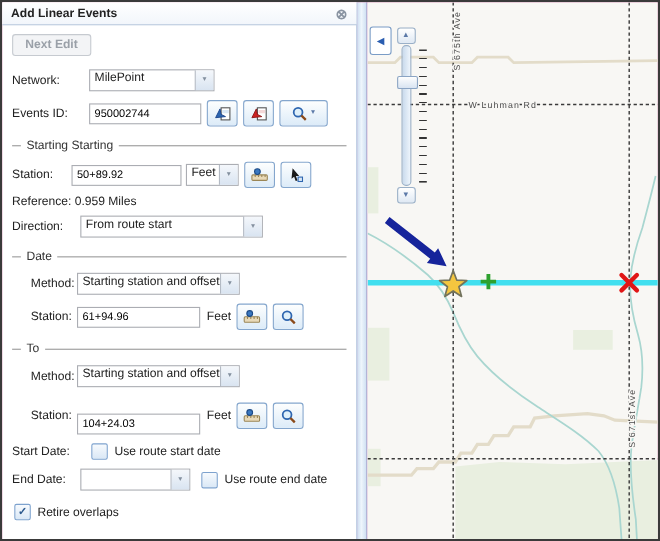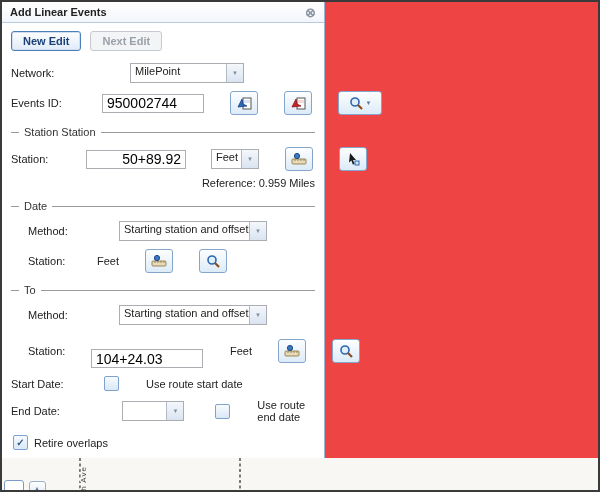--- a/index.html
+++ b/index.html
@@ -1,46 +1,46 @@
 <!DOCTYPE html>
 <html><head>
 <meta charset="utf-8">
 <style>
   html,body{margin:0;padding:0;background:#e9e9e9;}
-  .app{width:600px;height:492px;box-sizing:border-box;border:2px solid #3a3a3a;background:#ef4444;
+  .app{width:600px;height:492px;box-sizing:border-box;border:2px solid #3a3a3a;background:#f9a8d4;
        display:flex;font-family:"Liberation Sans",sans-serif;font-size:11px;color:#222;
-       position:relative;overflow:hidden;flex-direction:column;}
+       position:relative;overflow:hidden;}
   
   .panel{width:322px;flex:none;display:flex;flex-direction:column;border-right:1px solid #9ab4d4;background:#fff;}
   .panel-header{height:20px;flex:none;display:flex;align-items:center;justify-content:space-between;
                 padding:0 8px;font-weight:bold;border-bottom:1px solid #b9c9de;background:linear-gradient(#fff,#f2f6fb);}
   .close{color:#8a94a2;font-size:13px;line-height:1;cursor:pointer;}
   .panel-body{flex:1;padding:5px 9px 4px;position:relative;}
   .btn-row{display:flex;gap:9px;margin:3px 0 12px;}
   .btn{border:1px solid #84a6cd;border-radius:3px;background:linear-gradient(#fdfefe,#e0ebf8);
        padding:3px 11px;font-size:11px;color:#1b3f77;font-weight:bold;cursor:pointer;}
   .btn.primary{border-color:#4f7fb8;box-shadow:0 0 0 1px #cfdff1 inset;}
   .btn.disabled{color:#9aa0a8;border-color:#c6cad0;background:#f3f4f6;}
-  .row{display:flex;align-items:center;margin-bottom:8px;gap:21px;}
+  .row{display:flex;align-items:center;margin-bottom:8px;}
   .lbl{flex:none;color:#222;}
   .lw70{width:70px;} .lw54{width:54px;} .lw42{width:42px;margin-left:17px;} .lw62{width:62px;}
-  .input{border:1px solid #abadb3;height:17px;padding:0 4px;font-size:14px;font-family:"Liberation Sans",sans-serif;box-sizing:content-box;}
-  .combo{display:flex;align-items:stretch;border:1px solid #abadb3;height:18px;background:#fff;box-sizing:content-box;margin-left:28px;}
+  .input{border:1px solid #abadb3;height:17px;padding:0 4px;font-size:10px;font-family:"Liberation Sans",sans-serif;box-sizing:content-box;}
+  .combo{display:flex;align-items:stretch;border:1px solid #abadb3;height:18px;background:#fff;box-sizing:content-box;}
   .combo .val{padding:1px 4px 0;flex:1;white-space:nowrap;overflow:hidden;}
   .arrow-btn{width:16px;flex:none;background:linear-gradient(#f4f7fb,#d9e4f1);border-left:1px solid #b3bac4;
              display:flex;align-items:center;justify-content:center;color:#84909f;font-size:6px;cursor:pointer;}
   .icon-btn{width:26px;height:22px;flex:none;border:1px solid #84a6cd;border-radius:3px;
             background:linear-gradient(#fdfefe,#dcebf8);display:flex;align-items:center;justify-content:center;
             margin-left:5px;cursor:pointer;}
   .icon-btn.split{width:42px;gap:3px;}
   .unit{margin-left:6px;}
   .section{display:flex;align-items:center;color:#333;margin:11px 0 9px;white-space:nowrap;}
   .section::before{content:"";width:8px;border-top:1px solid #9a9a9a;margin-right:5px;}
   .section::after{content:"";flex:1;border-top:1px solid #9a9a9a;margin-left:5px;}
-  .ref{margin:-2px 0 7px 0;text-align:right;}
+  .ref{margin:-2px 0 7px 0;}
   .cb{width:13px;height:13px;flex:none;border:1px solid #7da2ce;border-radius:2px;
       background:linear-gradient(#f7fafd,#dae8f6);display:flex;align-items:center;justify-content:center;
       font-size:10px;line-height:1;color:#2d5a8e;font-weight:bold;cursor:pointer;}
   .cb-lbl{margin-left:6px;}
   .opt-row{display:flex;align-items:center;margin:0 0 4px 2px;}
   
   .splitter{width:8px;flex:none;background:linear-gradient(90deg,#cfe0f2,#eef5fc 45%,#cfe0f2);
             border-right:1px solid #9ab4d4;cursor:col-resize;}
   .map{flex:1;position:relative;background:#f8f7f4;overflow:hidden;}
   .map svg{position:absolute;left:0;top:0;}
@@ -66,21 +66,20 @@
 <div class="app">
 
   <div class="panel">
     <div class="panel-header">
       <span>Add Linear Events</span>
       <span class="close">⊗</span>
     </div>
     <div class="panel-body">
 
       <div class="btn-row">
-        <button class="btn primary">New Edit</button>
         <button class="btn disabled">Next Edit</button>
       </div>
 
       <div class="row">
         <span class="lbl lw70">Network:</span>
         <div class="combo" style="width:112px">
           <span class="val">MilePoint</span>
           <span class="arrow-btn">▼</span>
         </div>
       </div>
@@ -104,25 +103,25 @@
         </span>
         <span class="icon-btn split">
           <svg width="14" height="14" viewBox="0 0 14 14">
             <circle cx="6" cy="6" r="4" fill="#dff0fa" stroke="#2e66b0" stroke-width="1.6"></circle>
             <line x1="9" y1="9" x2="13" y2="13" stroke="#8a4a1a" stroke-width="2.2"></line>
           </svg>
           <span style="font-size:6px;color:#5b79a8">▼</span>
         </span>
       </div>
 
-      <div class="section">Station Station</div>
+      <div class="section">Starting Starting</div>
 
       <div class="row">
         <span class="lbl lw54">Station:</span>
-        <input class="input" style="width: 90px; text-align: right;" value="50+89.92">
+        <input class="input" style="width: 90px;" value="50+89.92">
         <div class="combo" style="width:46px;margin-left:4px">
           <span class="val">Feet</span>
           <span class="arrow-btn">▼</span>
         </div>
         <span class="icon-btn">
           <svg width="16" height="14" viewBox="0 0 16 14">
             <rect x="1" y="7" width="14" height="5" rx="1" fill="#e8d9b8" stroke="#9a8656" stroke-width="1"></rect>
             <path d="M4 7 v2 M7 7 v2 M10 7 v2 M13 7 v2" stroke="#9a8656" stroke-width="1"></path>
             <circle cx="6" cy="4" r="2.6" fill="#3a78c0" stroke="#1c4a86" stroke-width="1"></circle>
           </svg>
@@ -130,33 +129,41 @@
         <span class="icon-btn">
           <svg width="14" height="14" viewBox="0 0 14 14">
             <path d="M4 1 L10 8 L7 8 L8.5 12 L6.8 12.6 L5.4 8.6 L3 10.5 Z" fill="#1a1a1a"></path>
             <rect x="9" y="9" width="4" height="4" fill="#d8e6f4" stroke="#2e66b0" stroke-width="1"></rect>
           </svg>
         </span>
       </div>
 
       <div class="ref">Reference: 0.959 Miles</div>
 
+      <div class="row">
+        <span class="lbl lw62">Direction:</span>
+        <div class="combo" style="width:164px">
+          <span class="val">From route start</span>
+          <span class="arrow-btn">▼</span>
+        </div>
+      </div>
 
       <div class="section">Date</div>
 
       <div class="row">
         <span class="lbl lw42">Method:</span>
         <div class="combo" style="width:146px">
           <span class="val">Starting station and offset</span>
           <span class="arrow-btn">▼</span>
         </div>
       </div>
 
       <div class="row">
         <span class="lbl lw42">Station:</span>
+        <input class="input" style="width: 102px;" value="61+94.96">
         <span class="unit">Feet</span>
         <span class="icon-btn">
           <svg width="16" height="14" viewBox="0 0 16 14">
             <rect x="1" y="7" width="14" height="5" rx="1" fill="#e8d9b8" stroke="#9a8656" stroke-width="1"></rect>
             <path d="M4 7 v2 M7 7 v2 M10 7 v2 M13 7 v2" stroke="#9a8656" stroke-width="1"></path>
             <circle cx="6" cy="4" r="2.6" fill="#3a78c0" stroke="#1c4a86" stroke-width="1"></circle>
           </svg>
         </span>
         <span class="icon-btn">
           <svg width="14" height="14" viewBox="0 0 14 14">

